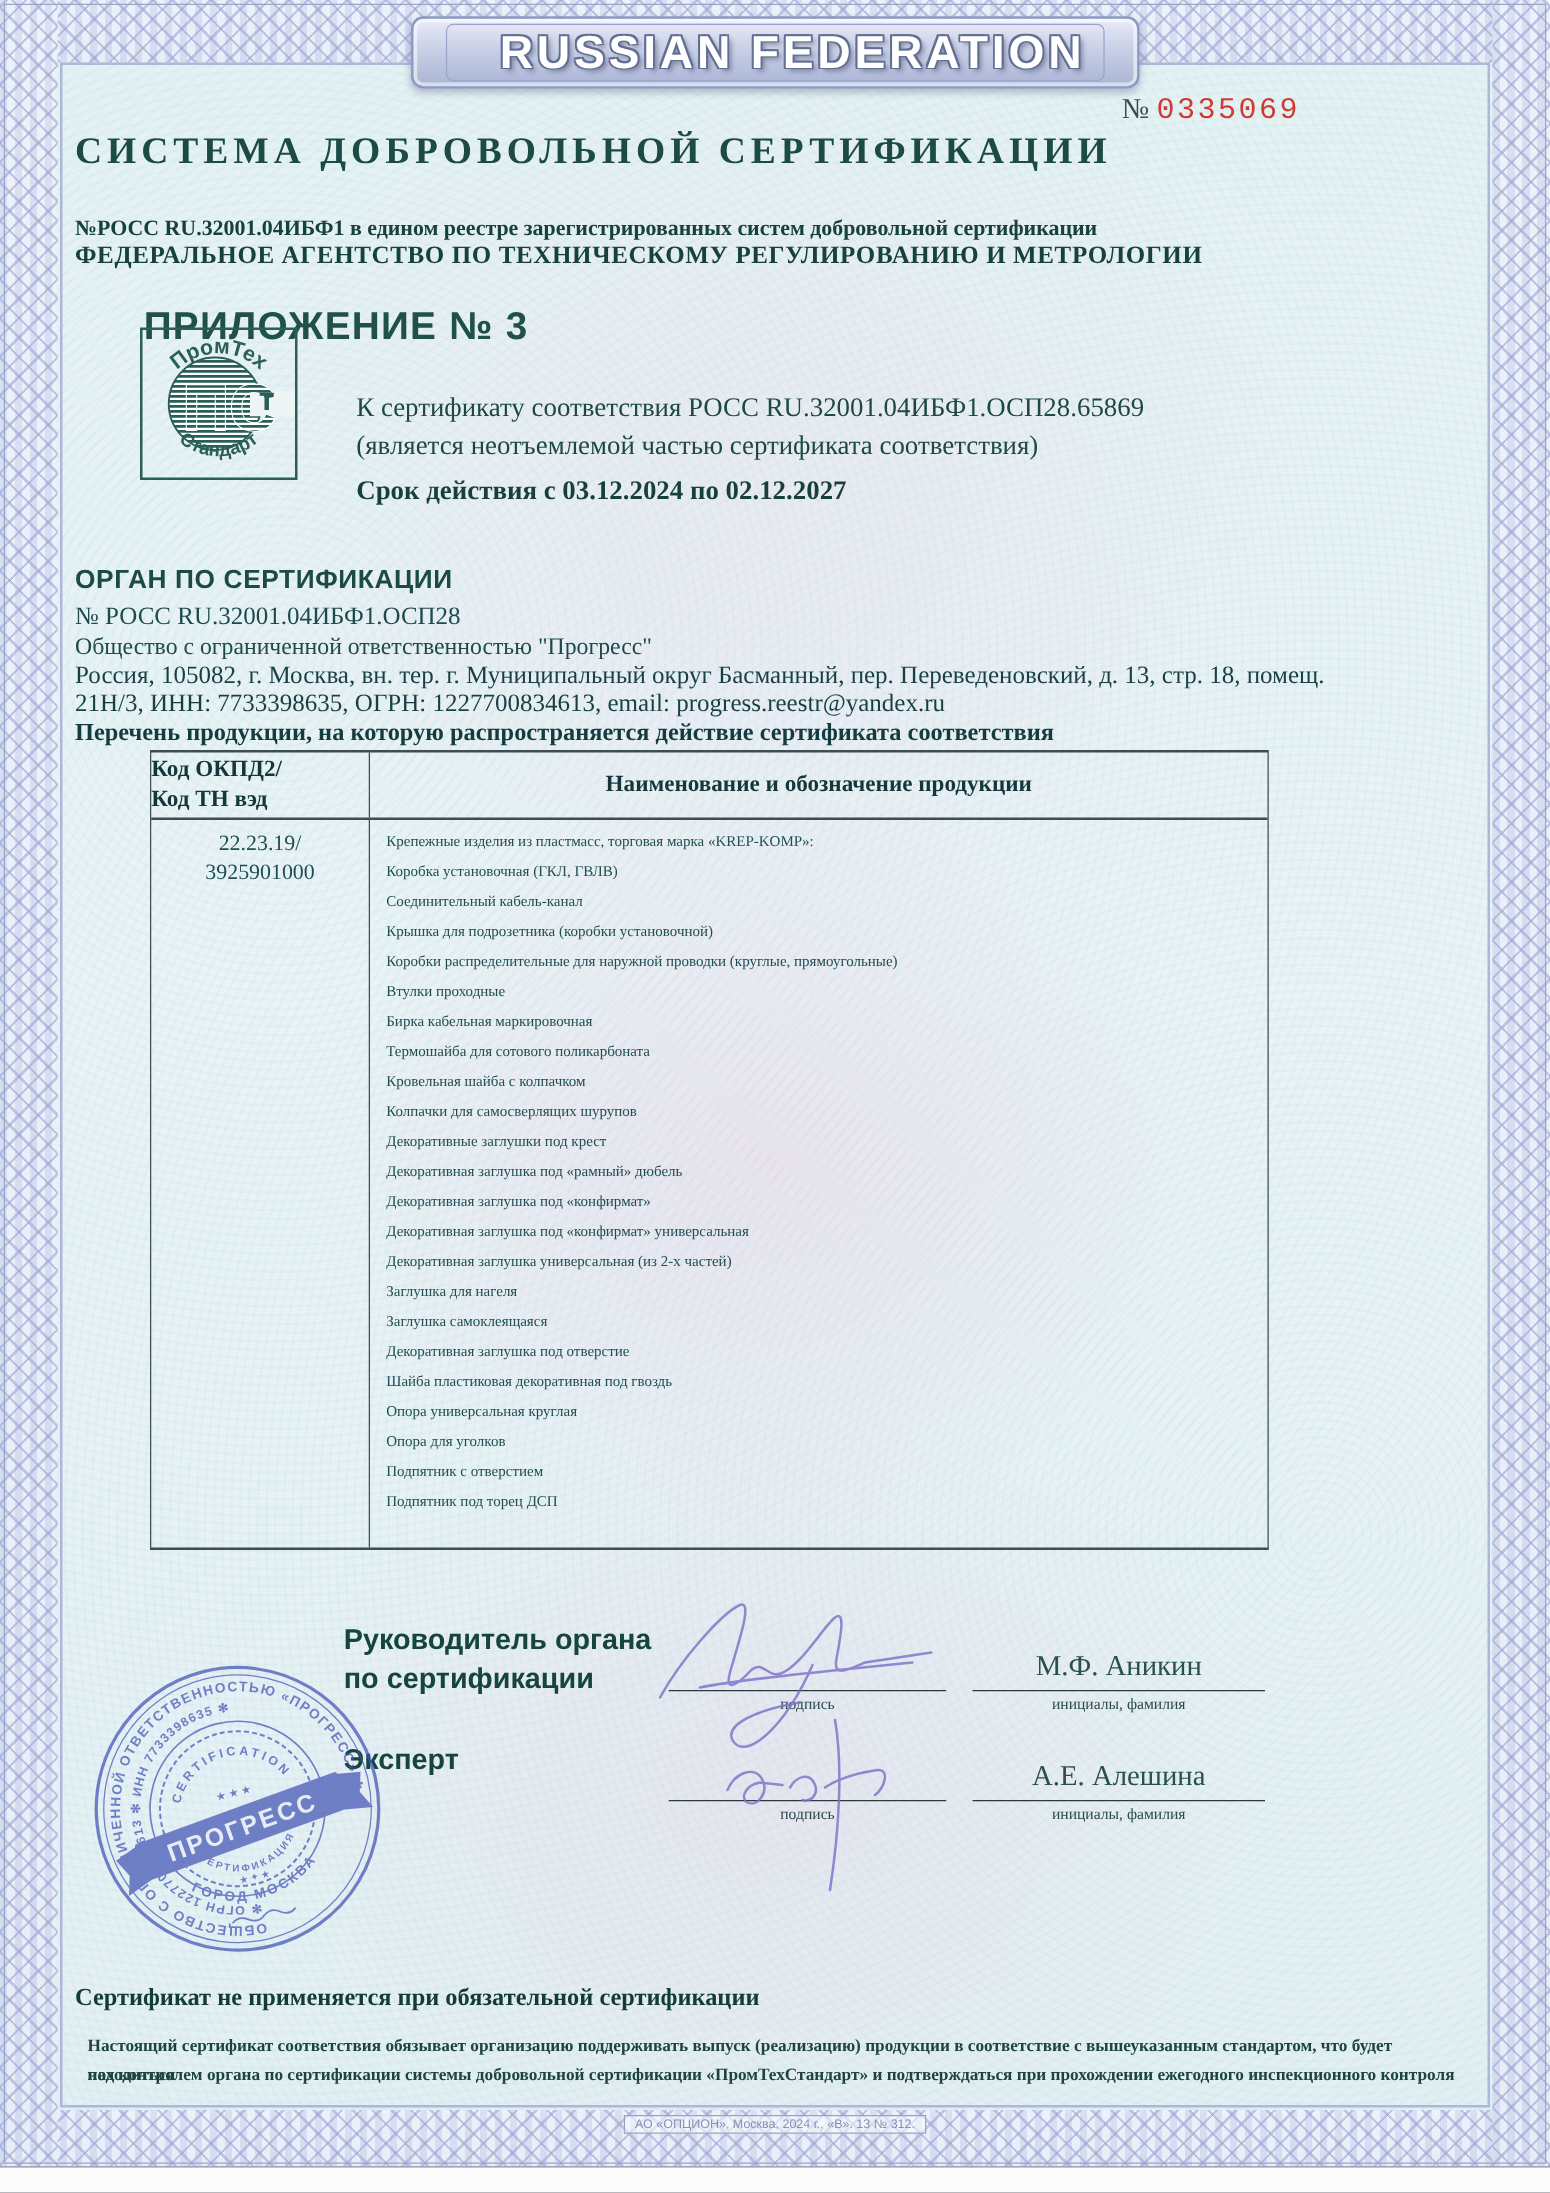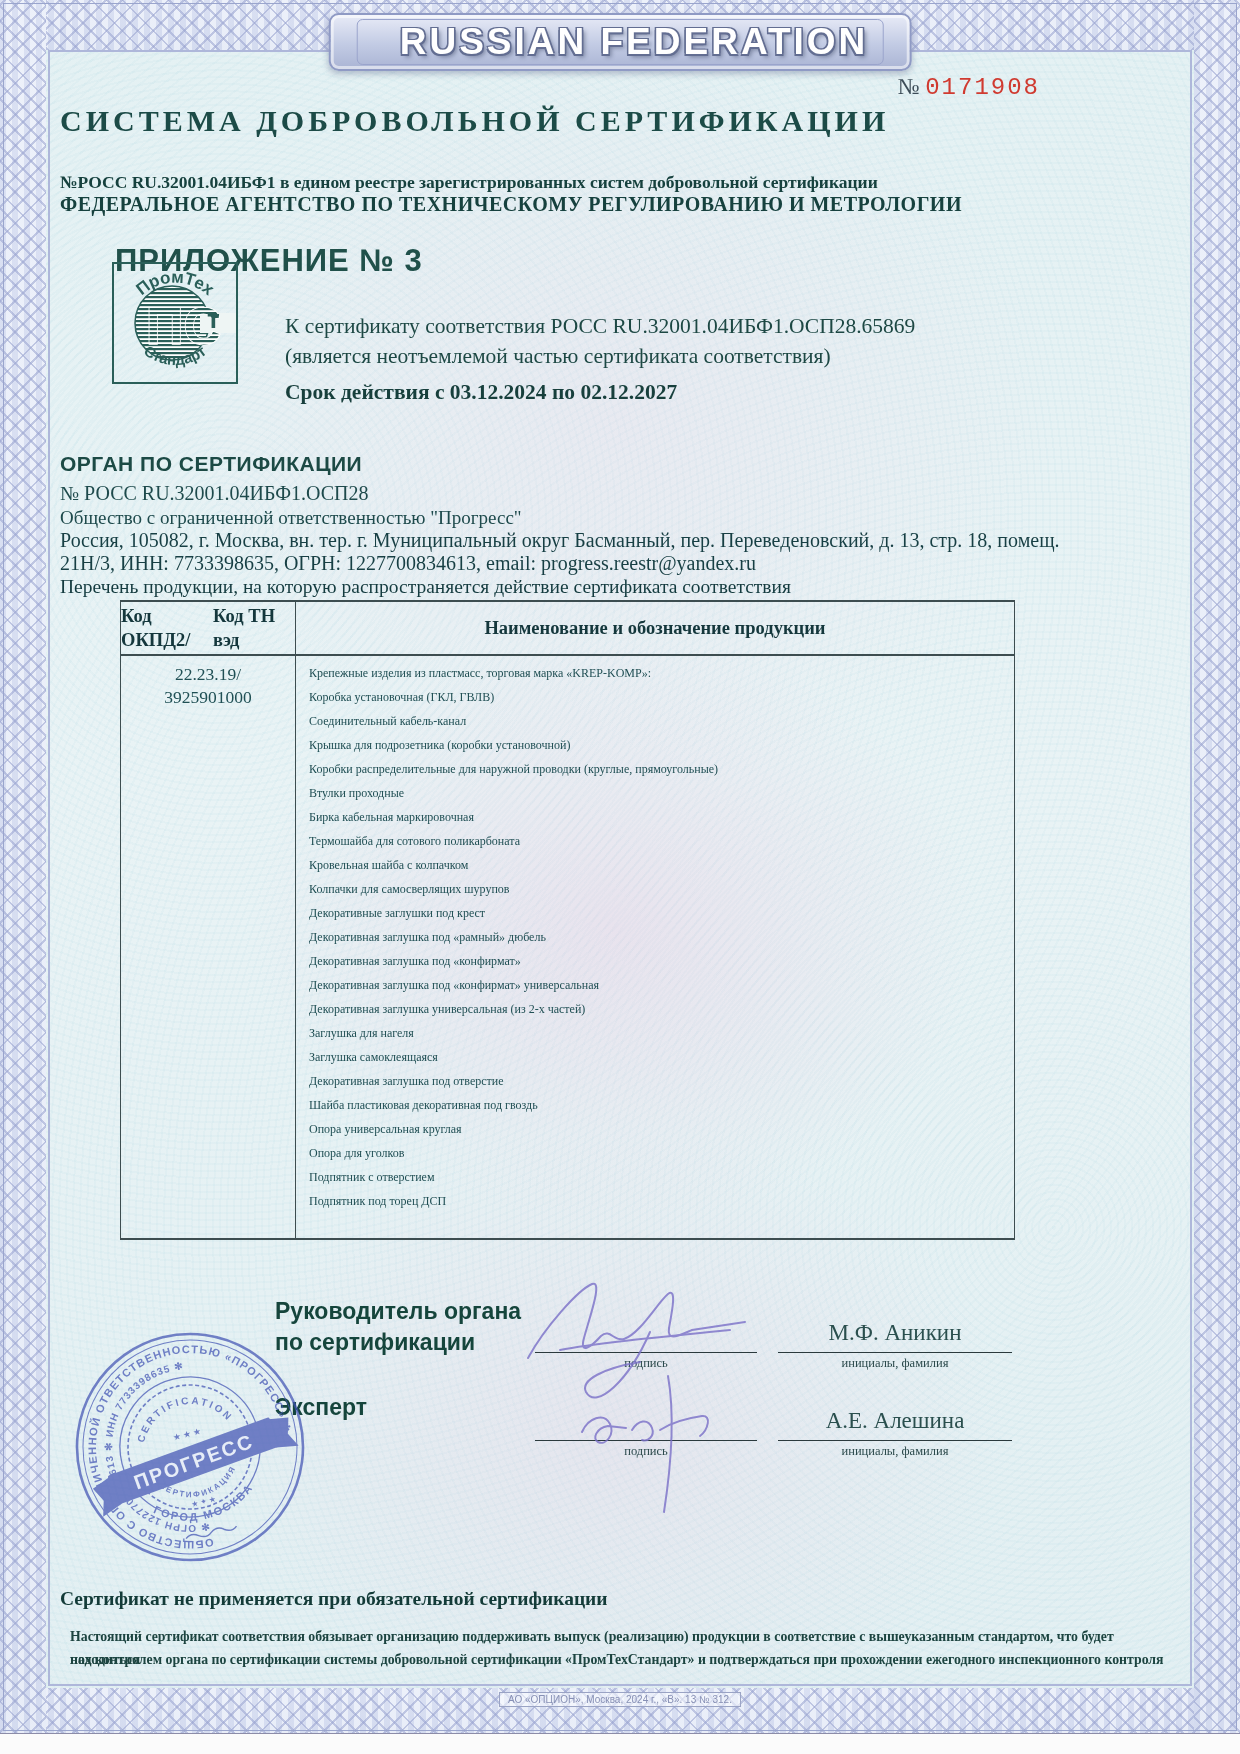--- a/index.html
+++ b/index.html
@@ -43,28 +43,28 @@
   .sys-title{font-weight:bold;font-size:30px;letter-spacing:4px;color:#1c4b47;}
   .reg-line{font-weight:bold;font-size:17.5px;color:#16413e;}
   .agency-line{font-weight:bold;font-size:20px;color:#16413e;letter-spacing:.5px;}
   .appendix{font-family:"Liberation Sans",sans-serif;font-weight:bold;font-size:31px;color:#20504a;letter-spacing:1px;}
   .cert-ref{position:absolute;left:285px;z-index:2;font-size:21.5px;color:#1d4844;}
   .validity{position:absolute;left:285px;z-index:2;font-size:21.5px;font-weight:bold;color:#173f3c;}
   .organ-heading{font-family:"Liberation Sans",sans-serif;font-weight:bold;font-size:21px;color:#1c4a45;letter-spacing:.5px;}
   .organ-number{font-size:20px;color:#1e4a4c;}
   .organ-name{font-size:19px;color:#1e4a4c;}
   .addr{font-size:20px;color:#173f44;}
-  .products-heading{font-weight:normal;font-size:19.5px;color:#143b3f;}
+  .products-heading{font-weight:bold;font-size:19.5px;color:#143b3f;}
   
   .logo{position:absolute;left:108px;top:256px;z-index:2;}
   
   .prod-table{position:absolute;left:120px;top:600px;width:893px;height:636px;z-index:2;
     border-top:2px solid #3d4d50;border-bottom:2px solid #3d4d50;border-left:1.5px solid #3d4d50;border-right:1.5px solid #3d4d50;}
   .tbl-header{display:flex;height:52px;border-bottom:2px solid #3d4d50;}
-  .tbl-col1{width:174px;border-right:1.5px solid #3d4d50;display:flex;flex-direction:row;align-items:center;justify-content:center;}
+  .tbl-col1{width:174px;border-right:1.5px solid #3d4d50;display:flex;flex-direction:column;justify-content:center;}
   .tbl-col2{flex:1;display:flex;align-items:center;justify-content:center;}
   .col-h{font-weight:bold;font-size:18.5px;color:#14373c;line-height:24px;}
   .tbl-body{display:flex;height:582px;}
   .code-cell{width:174px;border-right:1.5px solid #3d4d50;text-align:center;padding-top:7px;font-size:17.5px;color:#1f4f54;line-height:23px;}
   .name-cell{flex:1;padding:5px 10px 0 13px;}
   .product-line{font-size:12px;line-height:24px;color:#204f54;white-space:nowrap;}
   
   .sig-label{position:absolute;left:275px;z-index:3;font-family:"Liberation Sans",sans-serif;font-weight:bold;font-size:23px;color:#15453c;line-height:31px;}
   .sig-line{position:absolute;height:0;border-top:1.5px solid #2b3a3d;z-index:3;}
   .sig-caption{position:absolute;z-index:3;font-size:12.5px;color:#2c4a4c;text-align:center;}
@@ -91,21 +91,21 @@
   <div class="scan-bottom"></div>
 
   <div class="ru-badge">
     <div class="ru-badge-inner">
       <span class="ru-badge-text">RUSSIAN FEDERATION</span>
     </div>
   </div>
 
   <div class="doc-number">
     <span>№</span>
-    <span class="num">0171908</span>
+    <span class="num">0335069</span>
   </div>
 
   <div class="t-center sys-title" style="top:104px;">СИСТЕМА ДОБРОВОЛЬНОЙ СЕРТИФИКАЦИИ</div>
   <div class="t-center reg-line" style="top:172px;">№РОСС RU.32001.04ИБФ1 в едином реестре зарегистрированных систем добровольной сертификации</div>
   <div class="t-center agency-line" style="top:193px;">ФЕДЕРАЛЬНОЕ АГЕНТСТВО ПО ТЕХНИЧЕСКОМУ РЕГУЛИРОВАНИЮ И МЕТРОЛОГИИ</div>
   <div class="t-center appendix" style="top:243px;left:115px;">ПРИЛОЖЕНИЕ № 3</div>
 
   <svg class="logo" width="134" height="134" viewBox="0 0 134 134">
     <defs>
       <pattern id="stripes" width="4" height="4" patternUnits="userSpaceOnUse">

